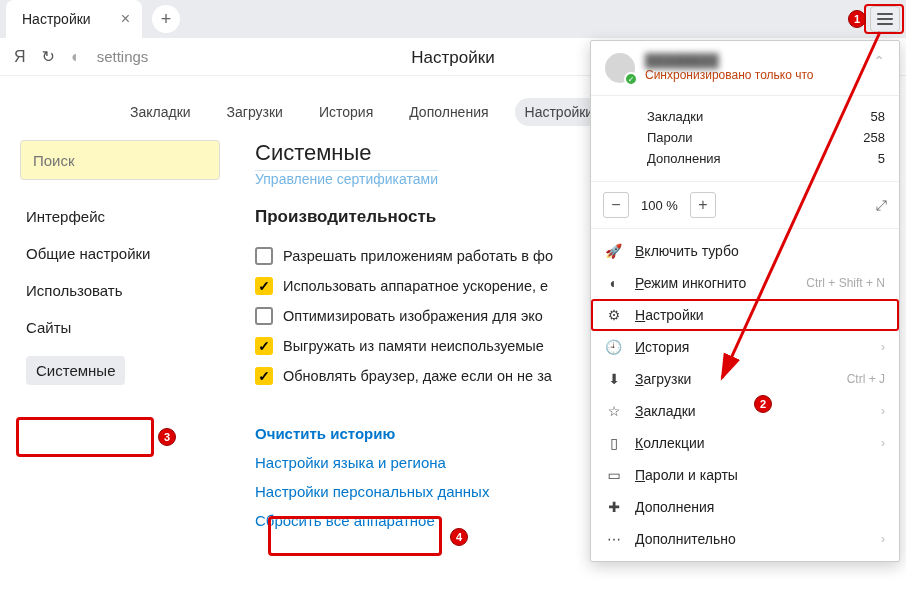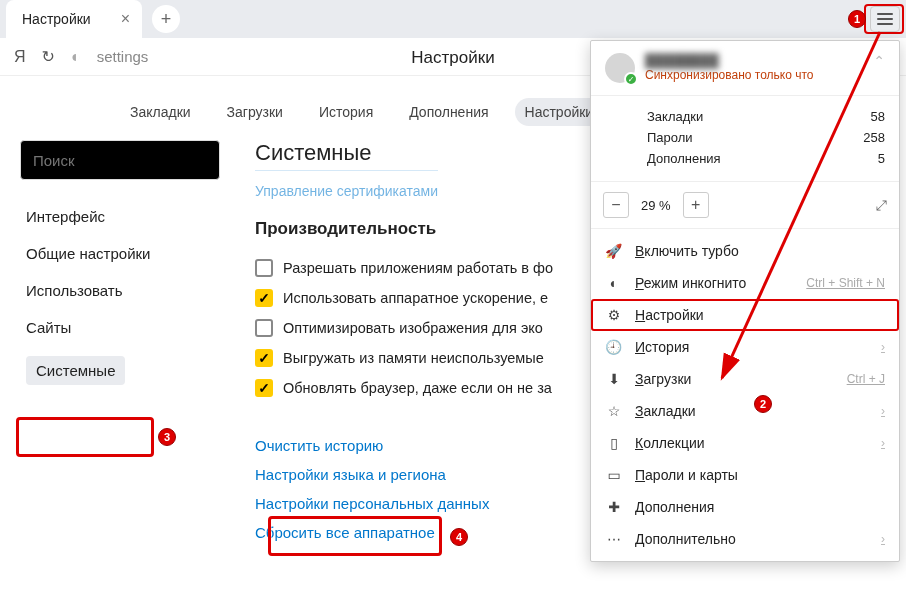--- a/index.html
+++ b/index.html
@@ -24,21 +24,21 @@
   .page-title-top { position: absolute; left: 0; right: 0; text-align: center; top: 48px; font-size: 17px; color: #222; pointer-events: none; }
 
   
   .nav-tabs { display: flex; gap: 16px; padding: 22px 0 14px 120px; font-size: 14px; color: #444; position: relative; }
   .nav-tab { cursor: pointer; padding: 6px 10px; border-radius: 14px; }
   .nav-tab.active { background: #e9ebef; }
 
   
   .main { display: flex; padding: 0 0 0 20px; }
   .sidebar { width: 215px; }
-  .search-inp { width: 200px; height: 40px; border: 1px solid #ddd; border-radius: 4px; padding: 0 12px; background: #000000; color: #888; font-size: 15px; margin-bottom: 18px; }
+  .search-inp { width: 200px; height: 40px; border: 1px solid #ddd; border-radius: 4px; padding: 0 12px; background: #fef9c3; color: #888; font-size: 15px; margin-bottom: 18px; }
   .side-item { padding: 10px 6px; font-size: 15px; cursor: pointer; }
   .side-item.active-wrap { position: relative; }
   .side-item.active-wrap .side-label { background: #e9ebef; display: inline-block; padding: 6px 10px; border-radius: 4px; }
 
   .content { flex: 1; padding: 0 20px; }
   .h-sec { font-size: 22px; margin-bottom: 4px; }
   .cut { color: #0077cc; font-size: 14px; opacity: .85; }
   .h-sub { font-size: 17px; font-weight: bold; margin: 20px 0 14px; }
   .chk-row { display: flex; align-items: center; gap: 10px; padding: 6px 0; font-size: 14.5px; }
   .chk { width: 18px; height: 18px; border: 2px solid #888; border-radius: 3px; flex-shrink: 0; display: flex; align-items: center; justify-content: center; }
@@ -56,21 +56,21 @@
   .menu-stats { padding: 10px 14px 12px 56px; font-size: 13px; border-bottom: 1px solid #eee; }
   .stat-row { display: flex; justify-content: space-between; padding: 3px 0; }
   .sync-link { color: #0077cc; padding-top: 6px; display: inline-block; }
   .menu-zoom { display: flex; align-items: center; padding: 10px 12px; gap: 8px; border-bottom: 1px solid #eee; }
   .zbtn { width: 26px; height: 26px; border: 1px solid #ccc; border-radius: 3px; display: flex; align-items: center; justify-content: center; font-size: 16px; cursor: pointer; color: #555; background:#fff; }
   .ztxt { font-size: 13px; padding: 0 4px; }
   .zfs { margin-left: auto; font-size: 14px; color: #666; }
   .menu-items { padding: 6px 0; }
   .mi { display: flex; align-items: center; padding: 8px 14px; gap: 12px; font-size: 14px; cursor: pointer; }
   .mi .mic { width: 18px; text-align: center; color: #444; }
-  .mi .mis { margin-left: auto; color: #aaa; font-size: 12px; text-decoration: underline; }
+  .mi .mis { margin-left: auto; color: #aaa; font-size: 12px; }
   .mi u { text-decoration: underline; }
   .mi .chev { color: #bbb; }
 
   
   .badge-num { width: 18px; height: 18px; border-radius: 50%; background: #d00; color: #fff; font-size: 11px; font-weight: bold; display: inline-flex; align-items: center; justify-content: center; border: 1px solid #900; }
   .red-box { position: absolute; border: 3px solid #d00; border-radius: 4px; box-shadow: inset 0 0 0 1px rgba(255,255,255,.4); pointer-events: none; }
   .num2 { position: absolute; right: 134px; top: 395px; z-index: 61; }
   .box3 { left: 16px; top: 417px; width: 138px; height: 40px; }
   .num3 { position: absolute; left: 158px; top: 428px; }
   .box4 { left: 268px; top: 516px; width: 174px; height: 40px; }
@@ -126,21 +126,21 @@
     <div class="side-item">Общие настройки</div>
     <div class="side-item">Использовать</div>
     <div class="side-item">Сайты</div>
     <div class="side-item active-wrap">
       <span class="side-label">Системные</span>
     </div>
   </div>
 
   <div class="content">
     <div class="h-sec">Системные</div>
-    <div class="cut" style="opacity:.55;border-top:1px solid rgba(0,119,204,.3);padding-top:12px;width:fit-content">Управление сертификатами</div>
+    <div class="cut" style="opacity:.55;border-top:1px solid rgba(0,119,204,.3);padding-top:0;width:fit-content">Управление сертификатами</div>
     <div class="h-sub">Производительность</div>
 
     <div class="chk-row">
       <span class="chk"></span>
       <span>Разрешать приложениям работать в фо</span>
     </div>
     <div class="chk-row">
       <span class="chk on">✓</span>
       <span>Использовать аппаратное ускорение, е</span>
     </div>
@@ -151,21 +151,21 @@
     <div class="chk-row">
       <span class="chk on">✓</span>
       <span>Выгружать из памяти неиспользуемые</span>
     </div>
     <div class="chk-row">
       <span class="chk on">✓</span>
       <span>Обновлять браузер, даже если он не за</span>
     </div>
 
     <div class="link-list">
-      <a href="#" style="font-weight:normal">Очистить историю</a>
+      <a href="#" style="font-weight:bold">Очистить историю</a>
       <a href="#">Настройки языка и региона</a>
       <a href="#">Настройки персональных данных</a>
       <a href="#">Сбросить все аппаратное</a>
     </div>
   </div>
 </div>
 
 <div class="menu">
   <div class="menu-sync">
     <div class="avatar">
@@ -186,21 +186,21 @@
         <span>Пароли</span>
         <span>258</span>
       </div>
     <div class="stat-row">
         <span>Дополнения</span>
         <span>5</span>
       </div>
   </div>
   <div class="menu-zoom">
     <div class="zbtn">−</div>
-    <span class="ztxt">29 %</span>
+    <span class="ztxt">100 %</span>
     <div class="zbtn">+</div>
     <span class="zfs">⤢</span>
   </div>
   <div class="menu-items" id="menu-items">
       <div class="mi">
         <span class="mic">🚀</span>
         <span><u>В</u>ключить турбо</span>
       </div>
       <div class="mi">
         <span class="mic">◐</span>

